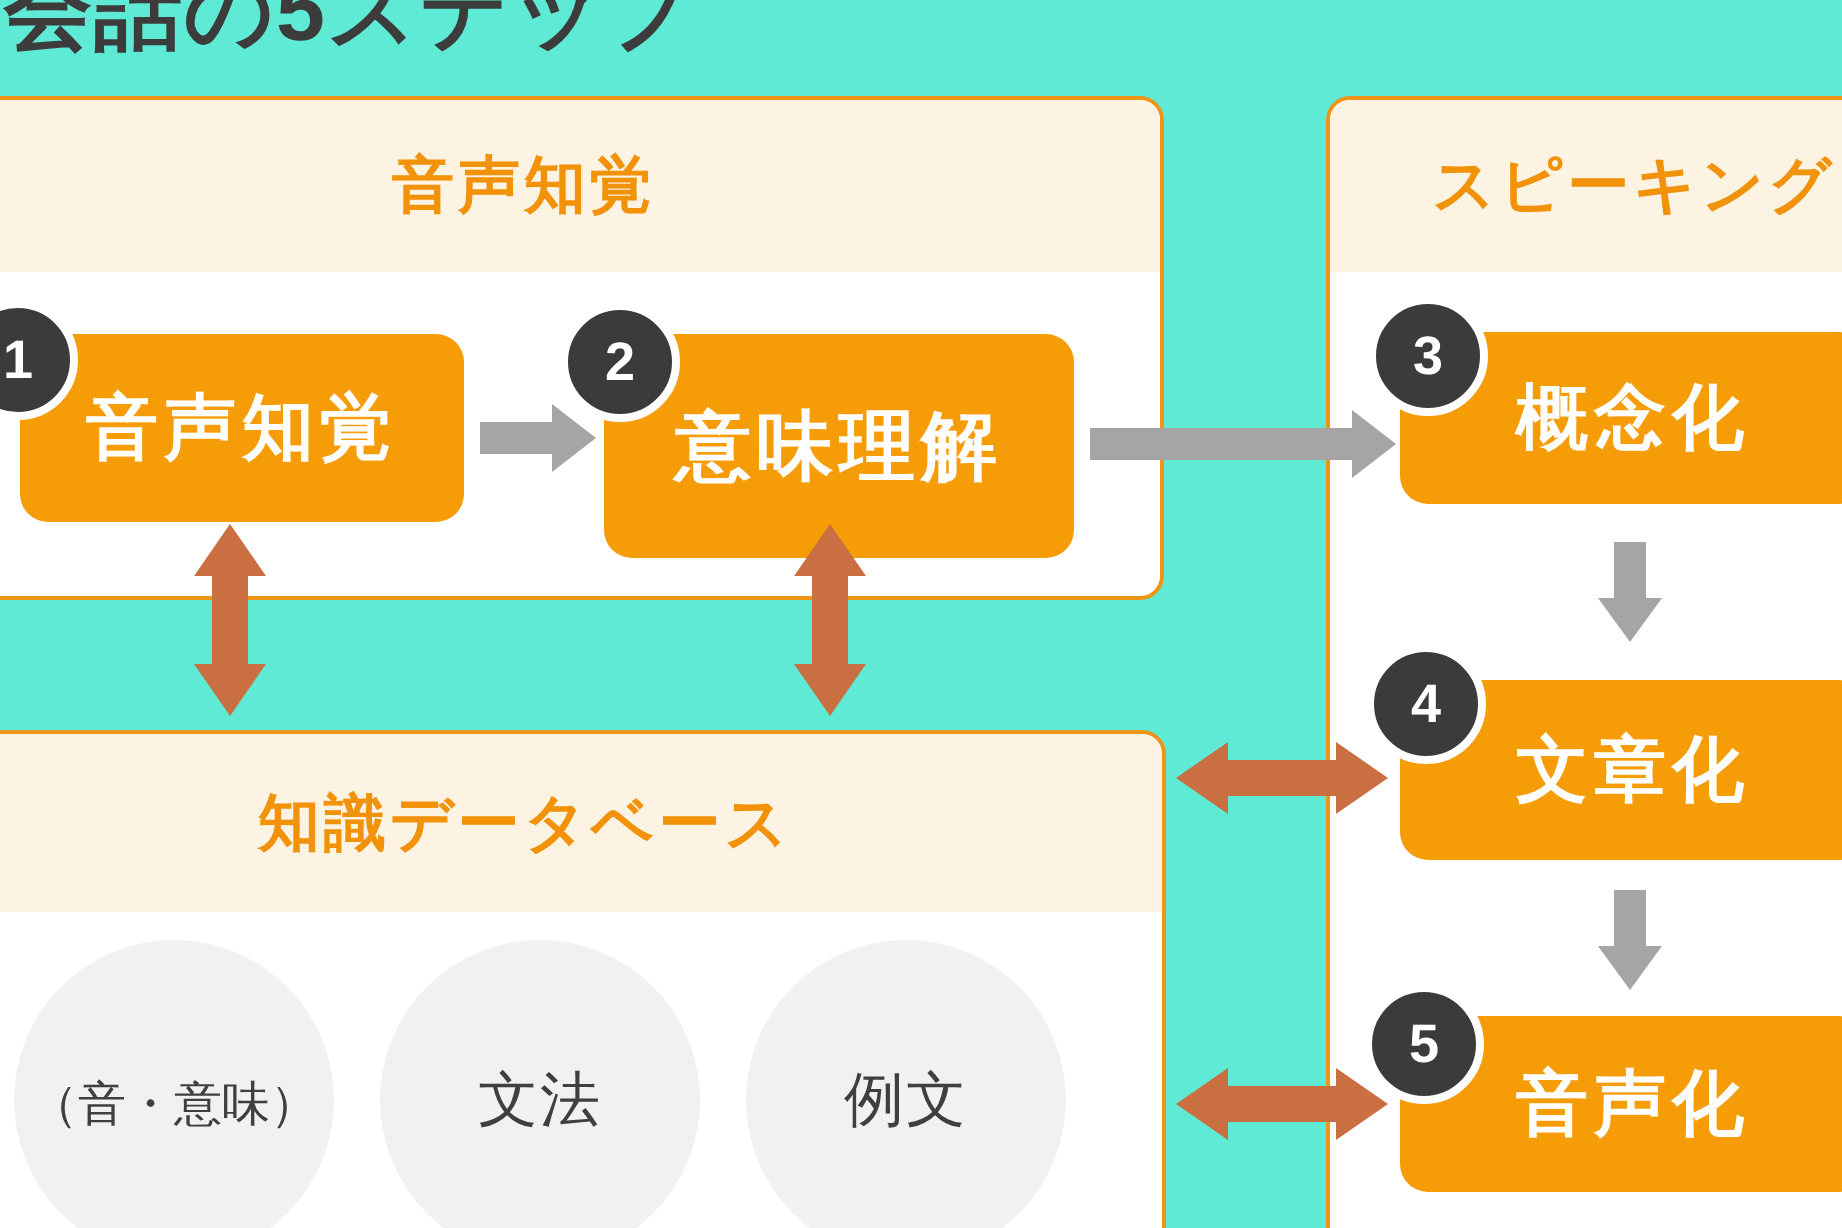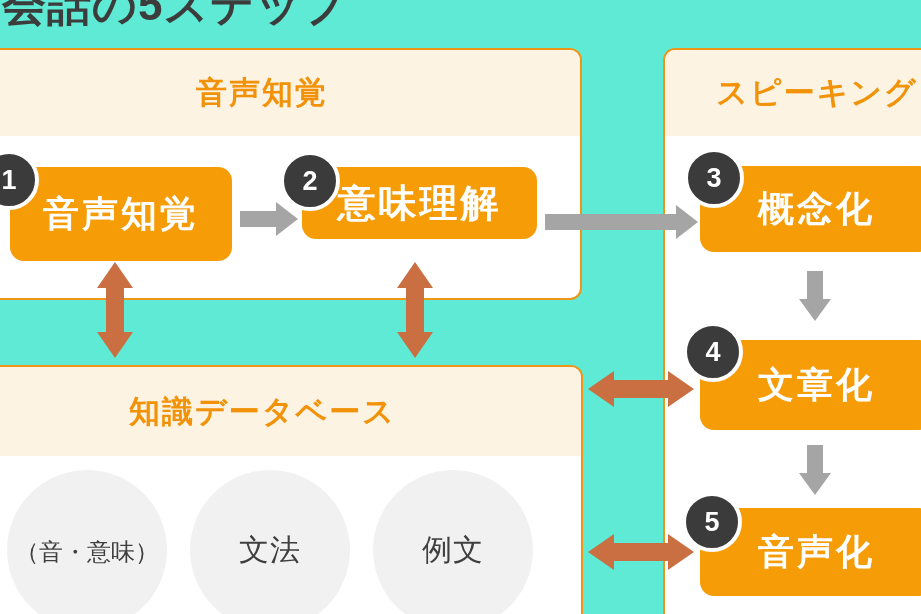--- a/index.html
+++ b/index.html
@@ -26,21 +26,21 @@
   .panel-speaking{left:663px;top:48px;width:308px;height:600px;}
   .panel-database{left:-58px;top:365px;width:641px;height:320px;}
   .panel-database .panel-header{height:89px;}
   
   .step-box{
     position:absolute;background:#F59C07;border-radius:14px;z-index:2;
     display:flex;align-items:center;justify-content:center;
     color:#fff;font-weight:bold;letter-spacing:3px;
   }
   .step-1{left:10px;top:167px;width:222px;height:94px;font-size:36px;}
-  .step-2{left:302px;top:167px;width:235px;height:72px;font-size:38px;text-align:right;}
+  .step-2{left:302px;top:167px;width:235px;height:112px;font-size:38px;text-align:right;}
   .step-3{left:700px;top:166px;width:233px;height:86px;font-size:36px;}
   .step-4{left:700px;top:340px;width:233px;height:90px;font-size:36px;}
   .step-5{left:700px;top:508px;width:233px;height:88px;font-size:36px;}
   
   .num-circle{
     position:absolute;width:52px;height:52px;border-radius:50%;
     background:#3B3B3B;border:4px solid #fff;z-index:4;
     display:flex;align-items:center;justify-content:center;
     color:#fff;font-size:27px;font-weight:bold;
   }

